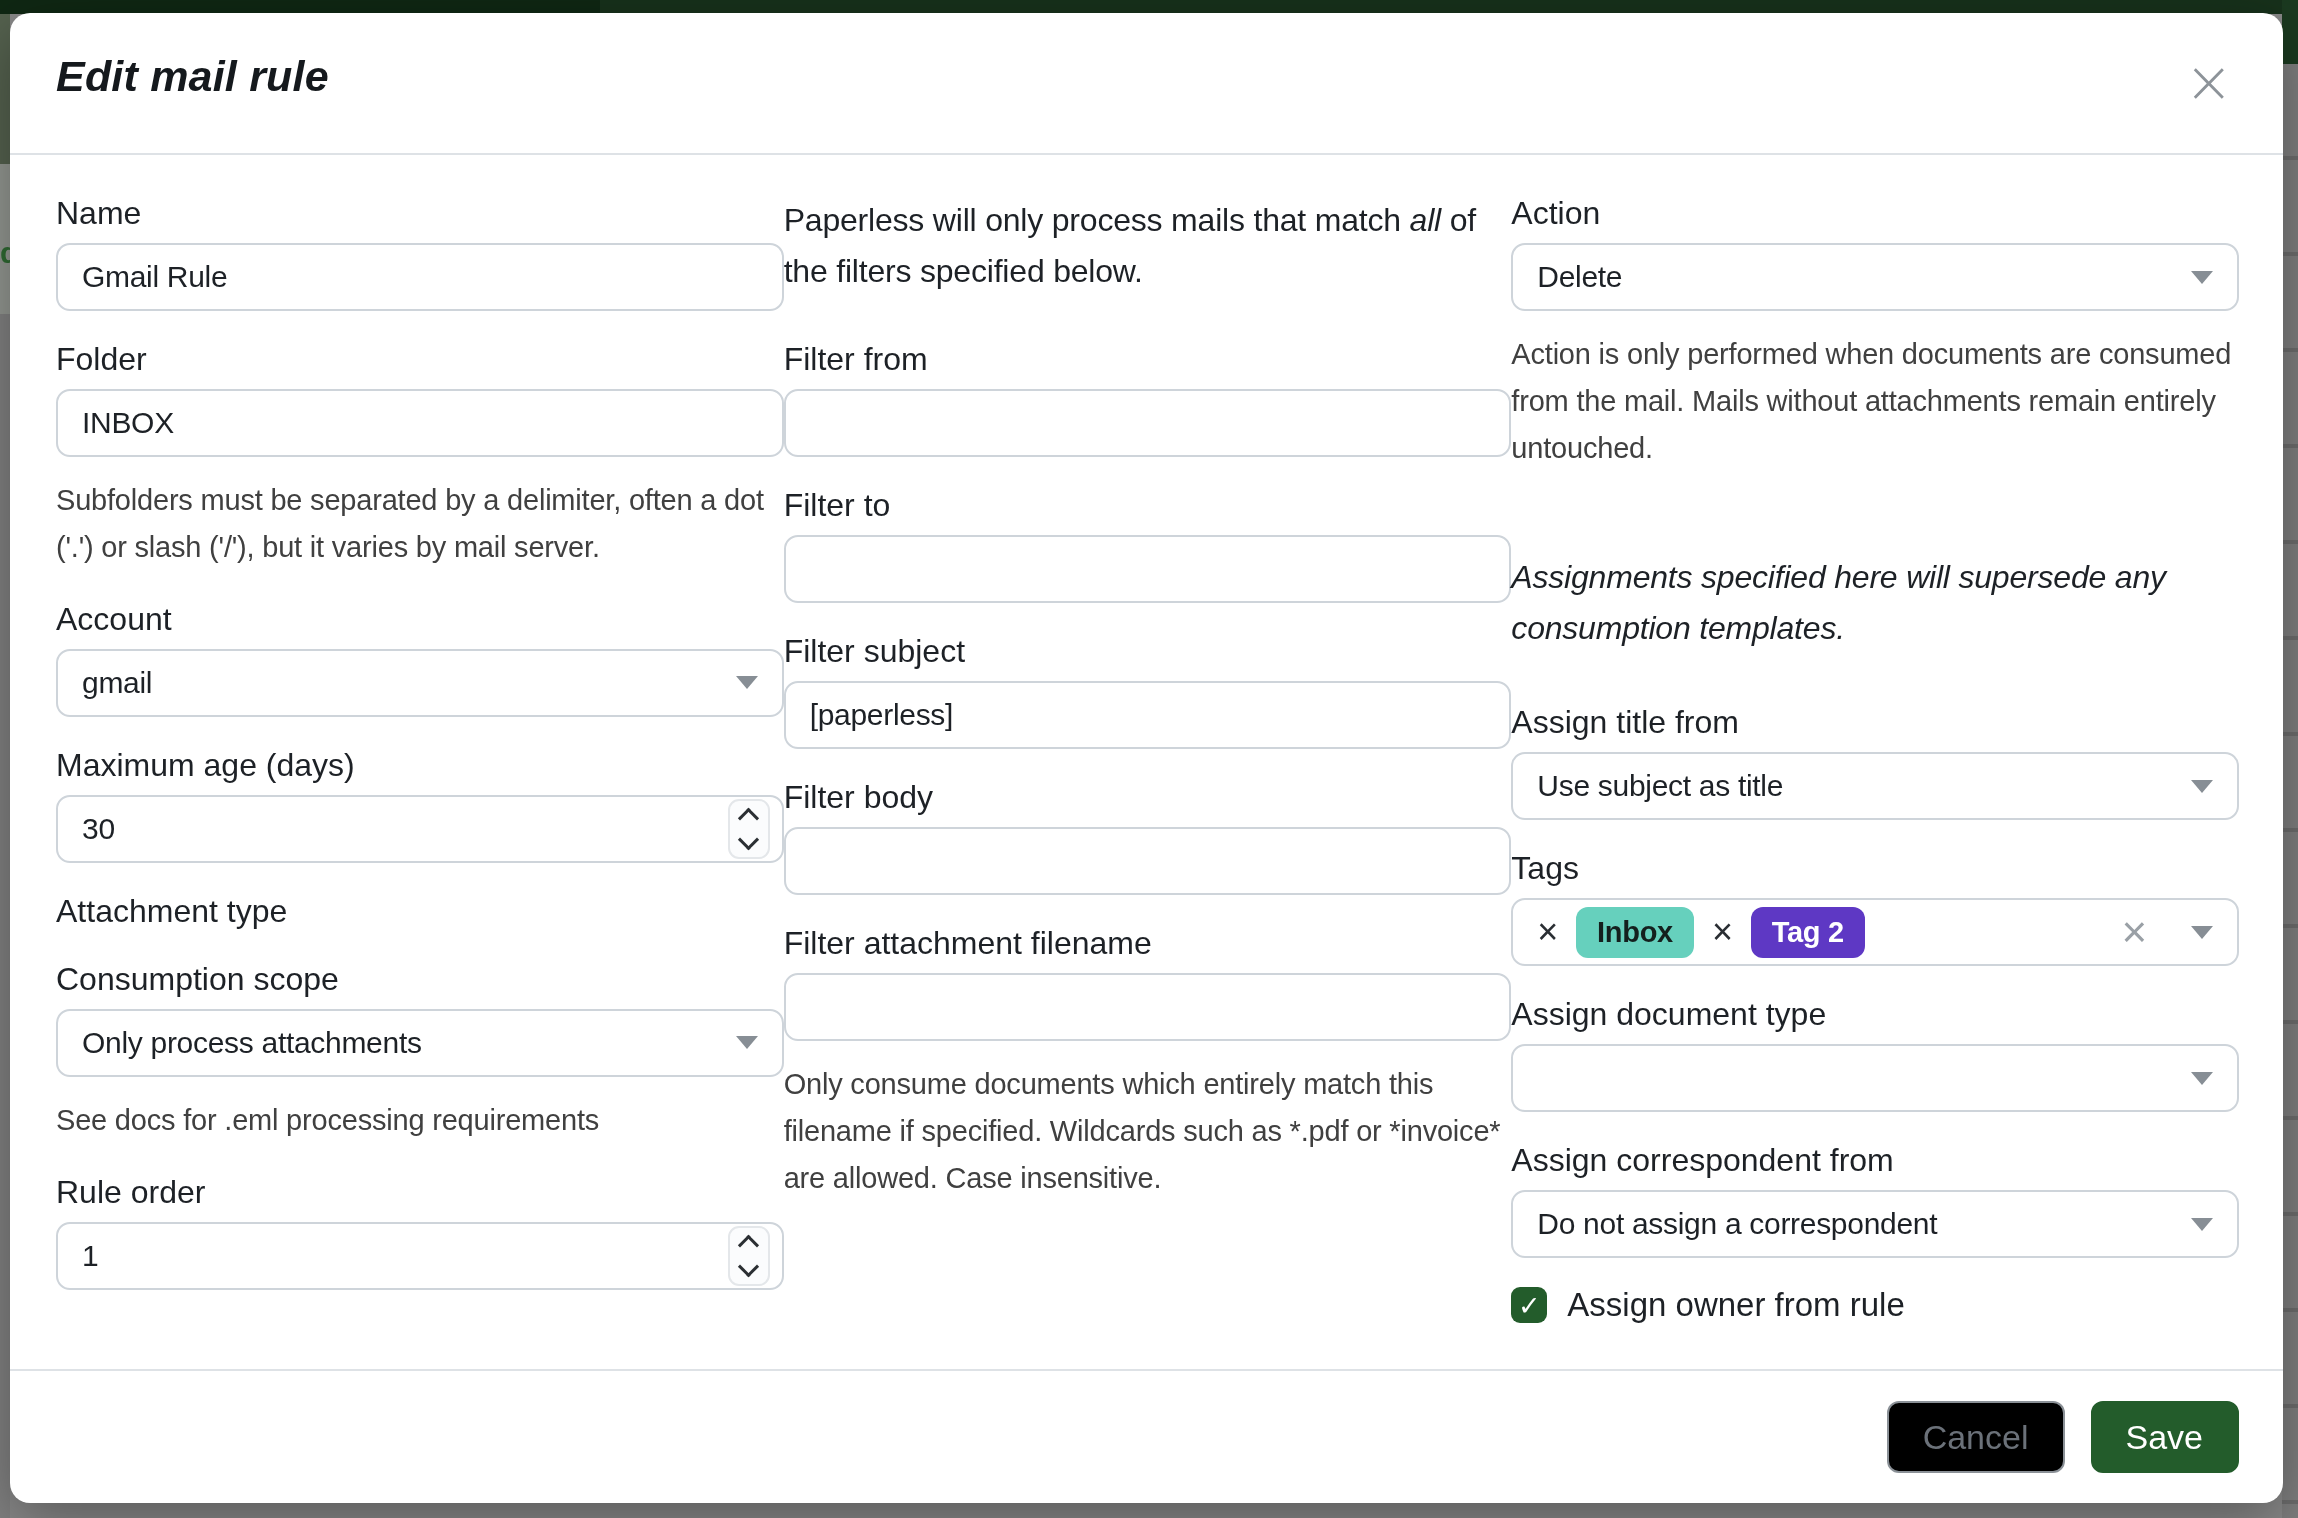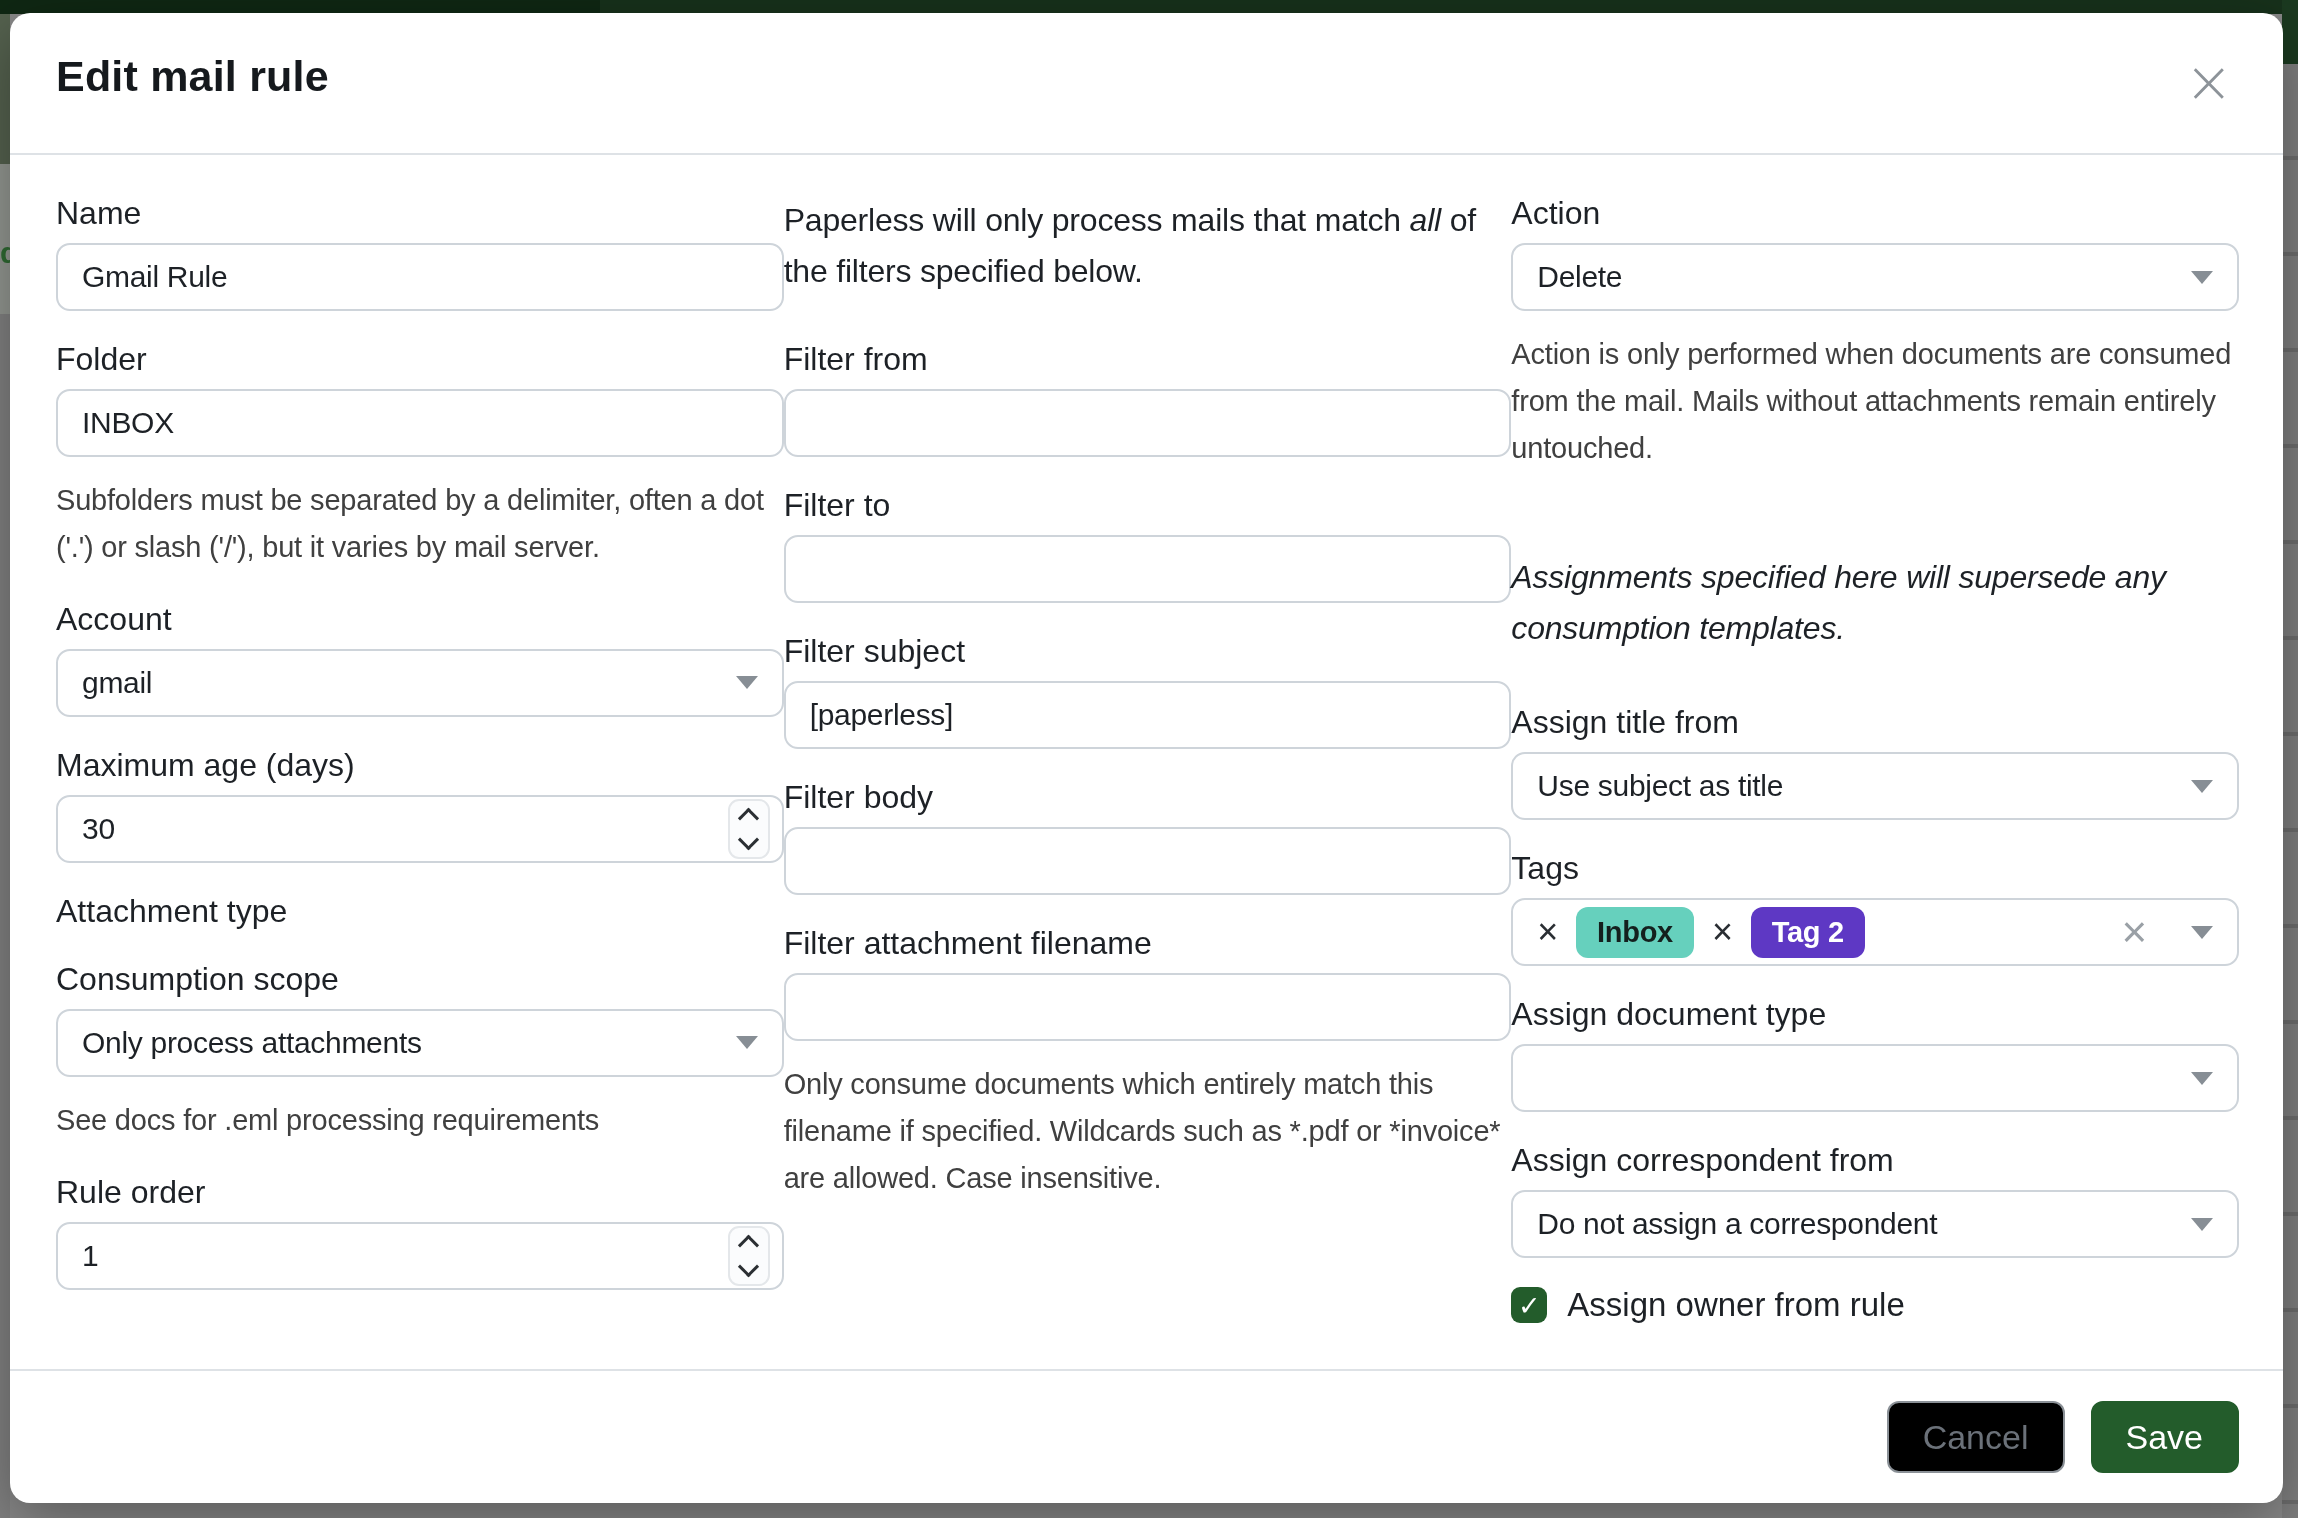--- a/index.html
+++ b/index.html
@@ -17,21 +17,21 @@
     background:repeating-linear-gradient(180deg,#7f7f7f 0 92px,#6d6d6d 92px 96px);}
   .bg-leftstrip{position:absolute;top:14px;left:0;width:10px;height:1504px;
     background:linear-gradient(180deg,#55624f 0 150px,#949892 150px 300px,#828282 300px 100%);}
   .bg-fragment{position:absolute;top:236px;left:0;width:10px;overflow:hidden;
     color:#2f6b33;font-size:30px;font-weight:bold;line-height:34px;}
   
   .modal{position:absolute;left:10px;top:13px;width:2273px;height:1490px;background:#ffffff;
     border-radius:20px;box-shadow:0 18px 60px rgba(0,0,0,.35);display:flex;flex-direction:column;z-index:5;}
   .modal-header{flex:0 0 auto;display:flex;align-items:flex-start;justify-content:space-between;
     padding:40px 44px 42px 46px;border-bottom:2px solid #dee2e6;}
-  .modal-title{font-size:43px;font-weight:600;color:#15191d;line-height:1.1;letter-spacing:.2px;}
+  .modal-title{font-size:43px;font-weight:600;color:#15191d;line-height:1.1;letter-spacing:.2px;font-style:italic;}
   .btn-close{background:none;border:none;cursor:pointer;padding:0 6px;
     font-size:58px;line-height:1;color:#8d9399;font-weight:300;font-family:"DejaVu Sans",sans-serif;}
   .modal-body{flex:1 1 auto;padding:38px 44px 0 46px;display:grid;
     grid-template-columns:1fr 1fr 1fr;overflow:hidden;}
   .modal-footer{flex:0 0 auto;border-top:2px solid #dee2e6;padding:30px 44px;
     display:flex;justify-content:flex-end;align-items:center;gap:26px;}
   
   .group{margin-bottom:28px;}
   .flabel{display:block;font-size:32px;line-height:40px;color:#1d2126;margin-bottom:10px;}
   .control{box-sizing:border-box;width:100%;height:68px;border:2px solid #ced4da;border-radius:14px;

